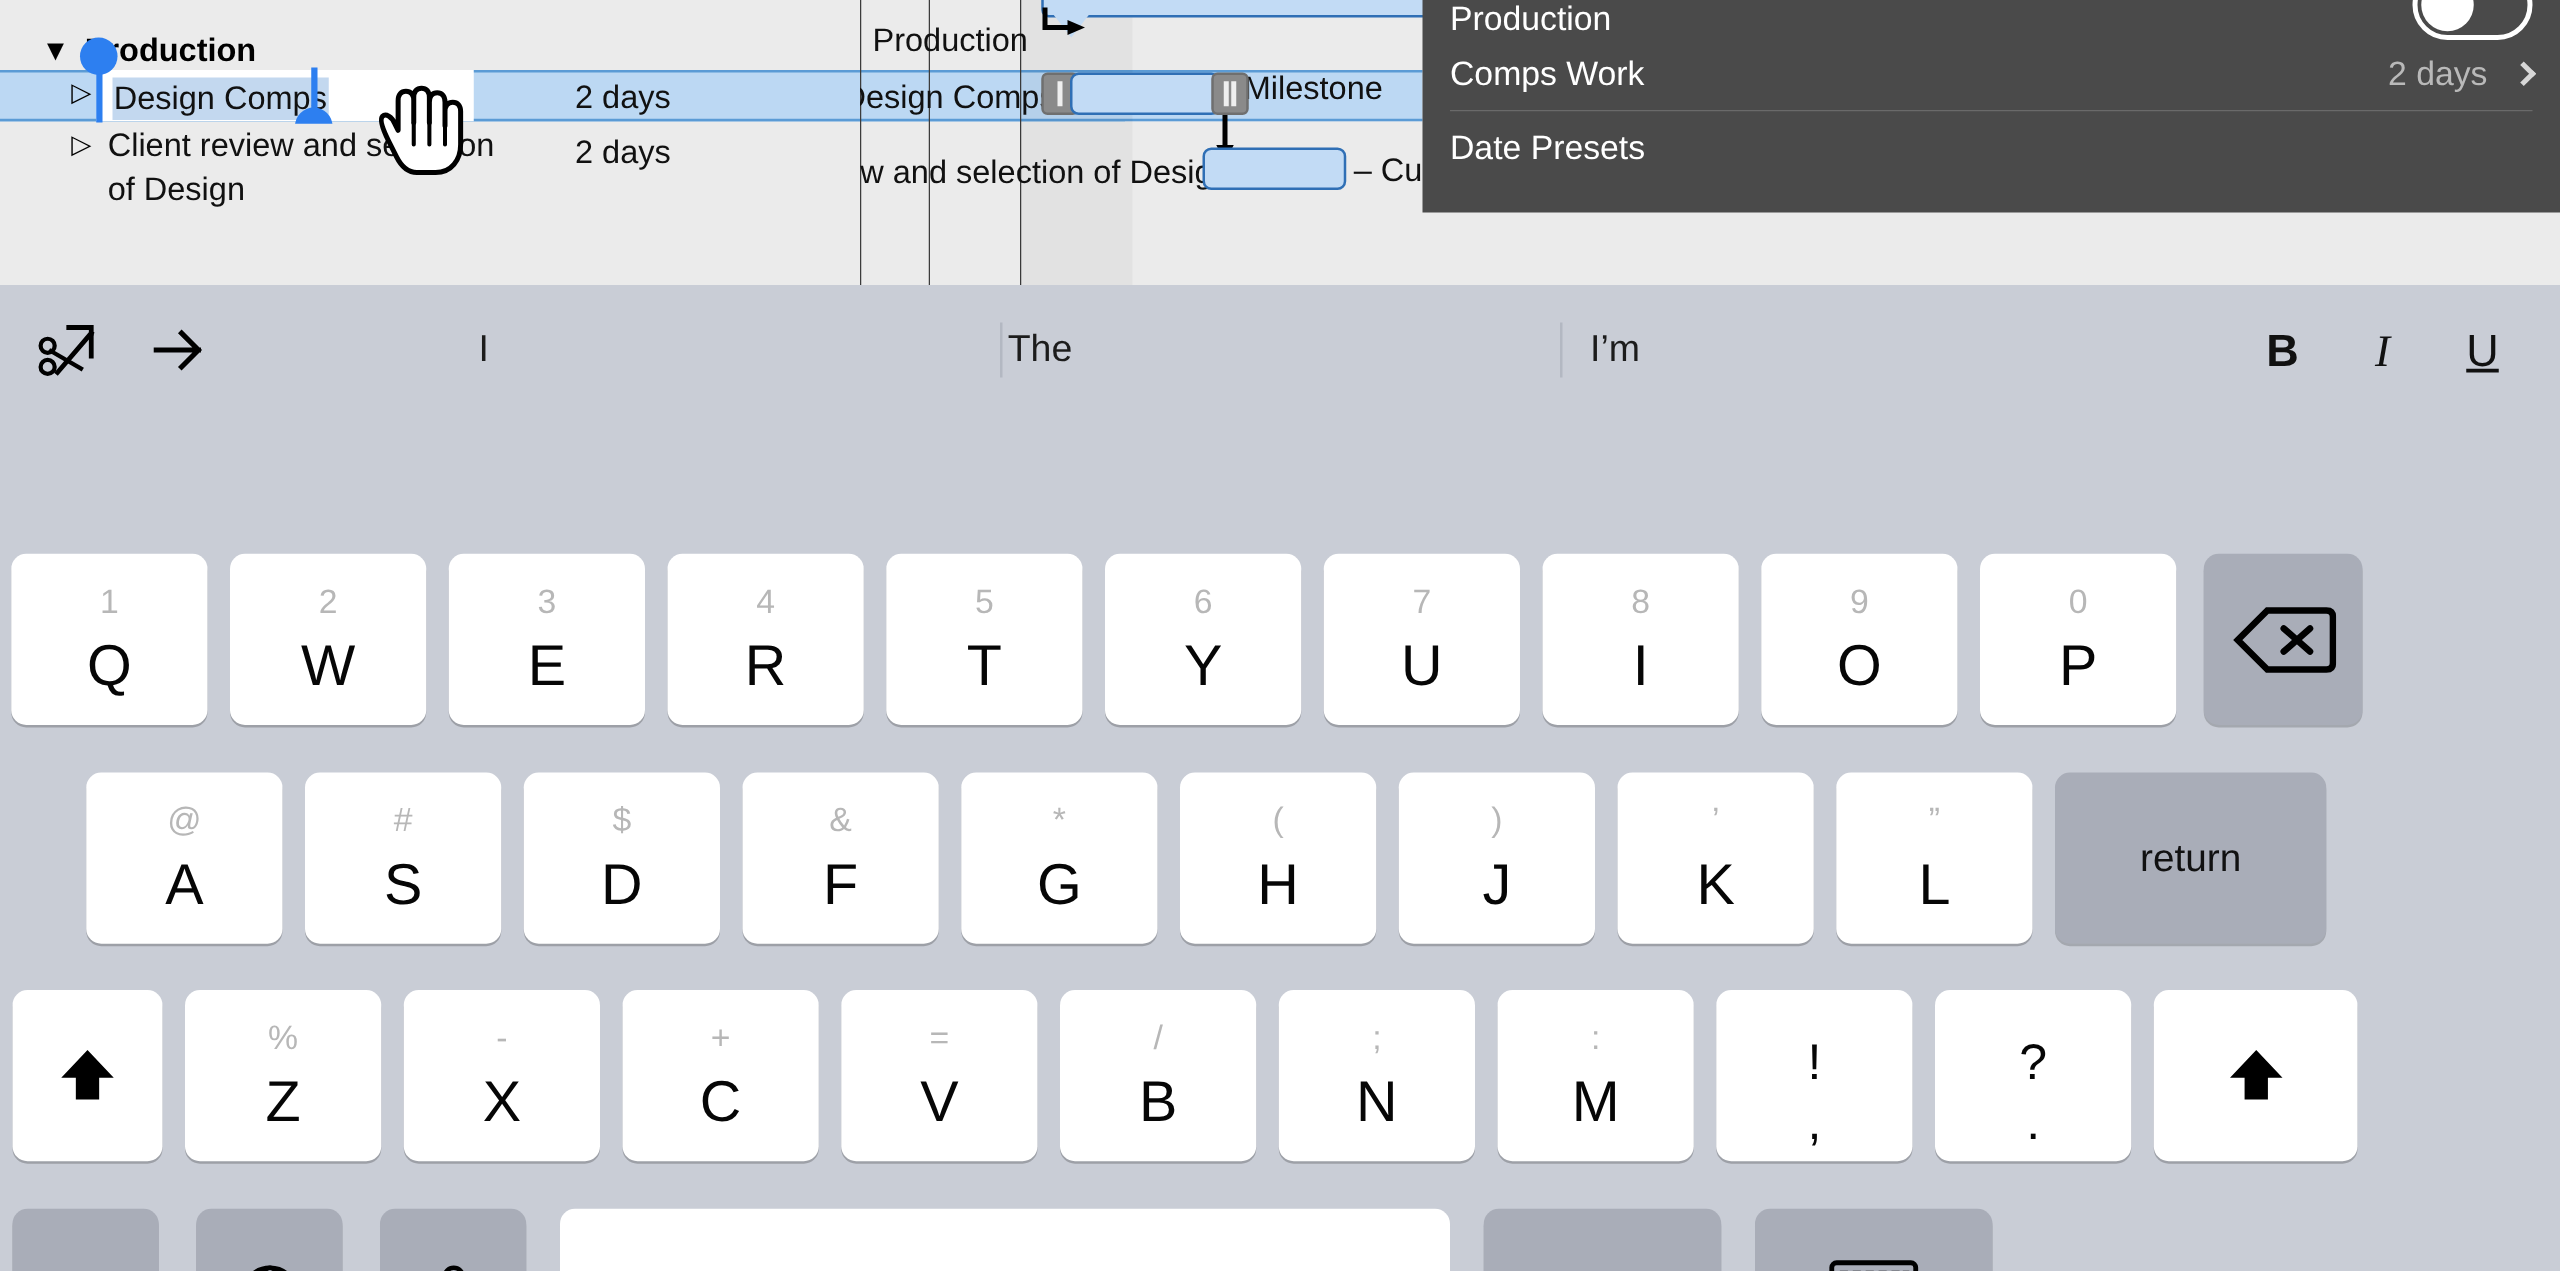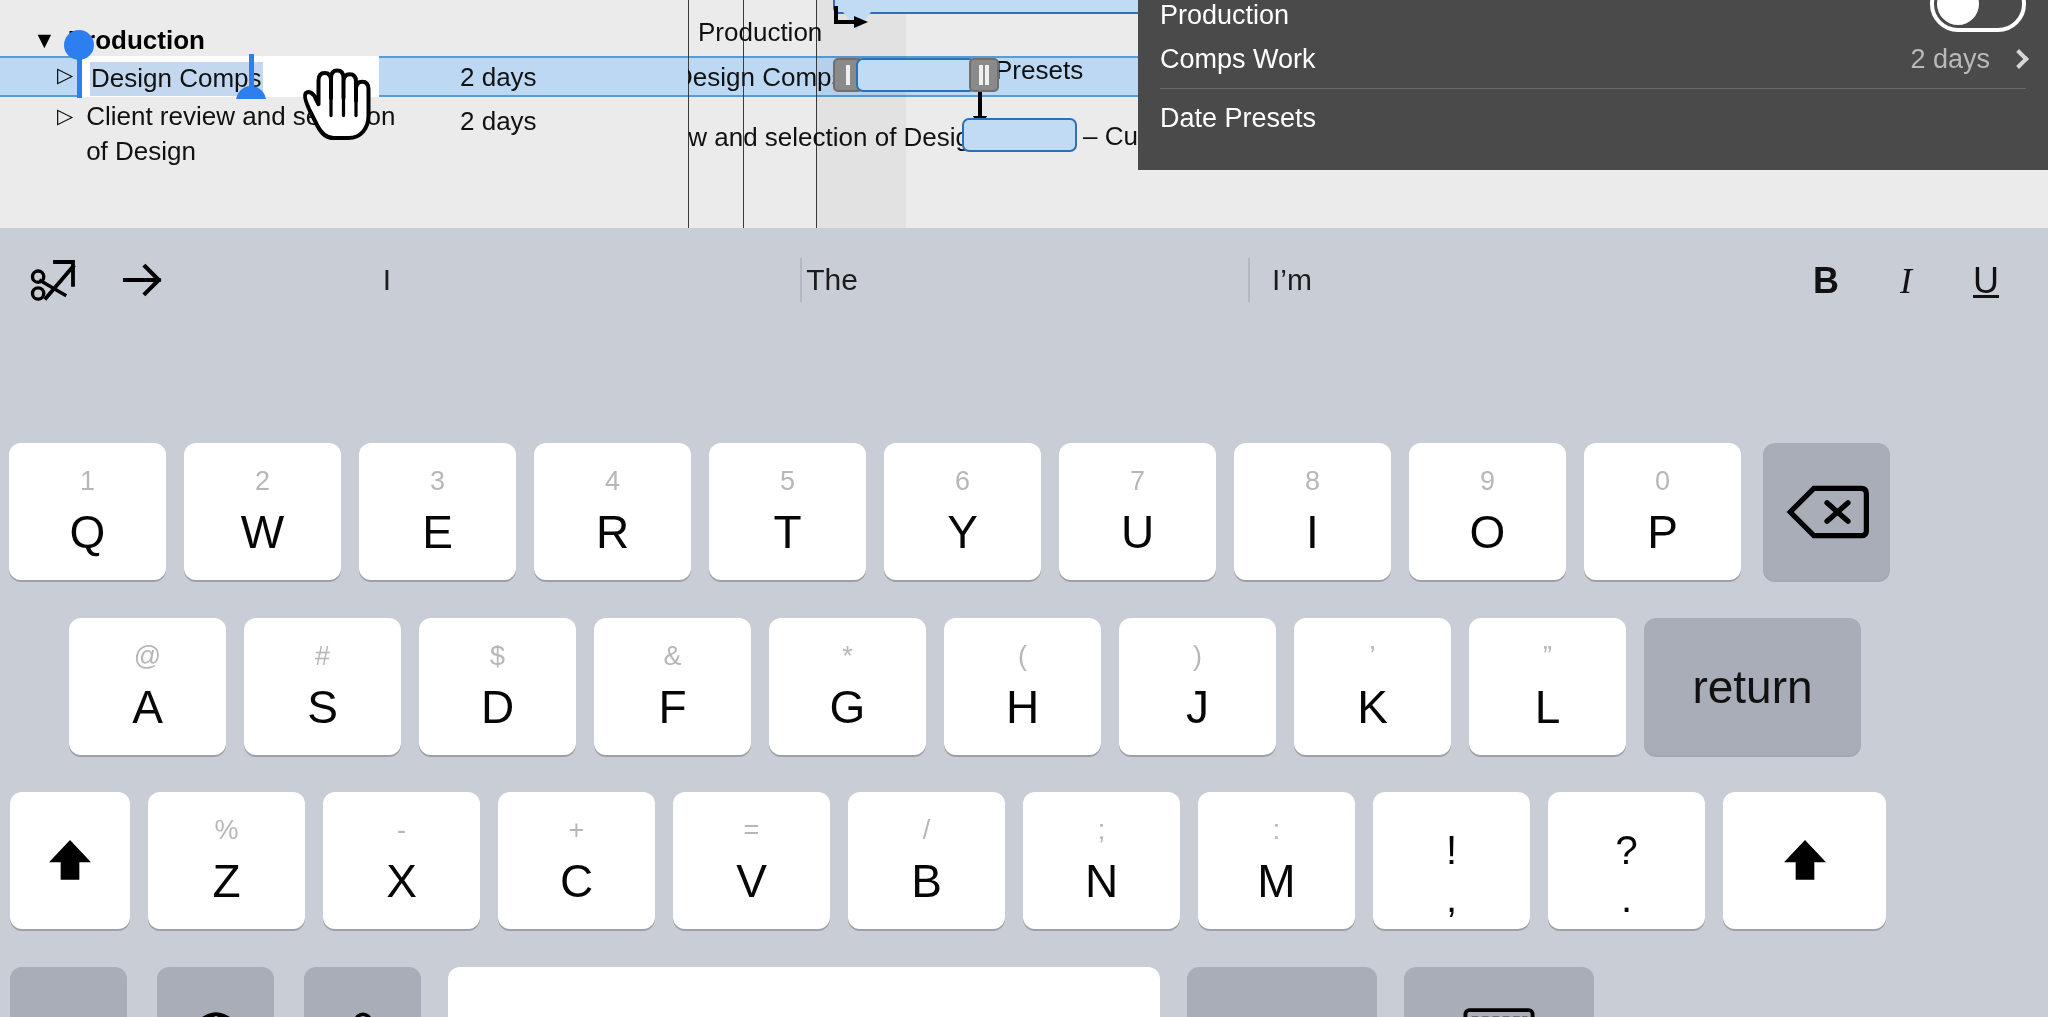--- a/index.html
+++ b/index.html
@@ -297,21 +297,21 @@
   #key-backspace { width: 127px; height: 137px; margin-left: 13px; margin-right: 12px; }
   #key-return { width: 217px; height: 137px; margin-right: 12px; }
   #key-shift-l { width: 120px; height: 137px; margin-left: 10px; }
   #key-shift-r { width: 163px; height: 137px; margin-right: 12px; }
   .key-space { width: 712px; height: 137px; margin: 0 18px; }
   #key-num-l { width: 117px; height: 137px; margin-left: 10px; }
   #key-globe { width: 117px; height: 137px; margin-left: 21px; }
   #key-mic { width: 117px; height: 137px; margin-left: 21px; }
   #key-num-r { width: 190px; height: 137px; }
   #key-hide { width: 190px; height: 137px; margin-left: 18px; margin-right: 10px; }
-  #key-return .main-text { font-size: 46px; color: #111; position: static; }
+  #key-return .main-text { font-size: 31px; color: #111; position: static; }
   #key-num-l .main-text, #key-num-r .main-text { font-size: 38px; color: #111; }
 </style>
 </head>
 <body>
 
 <div class="app-area">
 
   <div class="outline">
 
     <div class="row-group">
@@ -353,21 +353,21 @@
 
   <div class="gantt">
     <div class="gantt-vline" style="left:0px;"></div>
     <div class="gantt-vline" style="left:55px;"></div>
     <div class="gantt-vline" style="left:128px;"></div>
     <div class="gantt-shade" style="left:128px; width:90px;"></div>
 
     <div class="gantt-label" id="g-prod">Production</div>
     <div class="gantt-label" id="g-design">Design Comps</div>
     <div class="gantt-label" id="g-client">iew and selection of Design</div>
-    <div class="gantt-label" id="g-designer">Presets</div>
+    <div class="gantt-label" id="g-designer">Milestone</div>
     <div class="gantt-label" id="g-customer">– Custo</div>
 
     <div class="summary-bar"></div>
     <div class="summary-point"></div>
 
     <svg class="links">
       <path d="M148 6 L148 22 L168 22" fill="none" stroke="#000" stroke-width="4"></path>
       <polygon points="166,16 180,22 166,28" fill="#000"></polygon>
       <path d="M292 92 L292 122" fill="none" stroke="#000" stroke-width="4"></path>
       <polygon points="285,116 292,130 299,116" fill="#000"></polygon>

